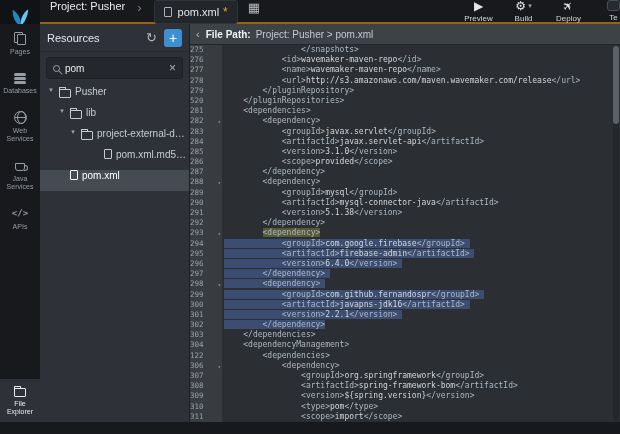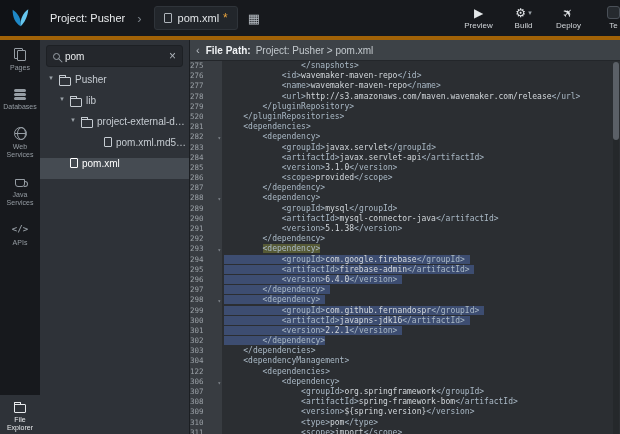--- a/index.html
+++ b/index.html
@@ -1,20 +1,20 @@
 <!DOCTYPE html>
 <html><head>
 <meta charset="utf-8">
 <style>
   *{margin:0;padding:0;box-sizing:border-box}
   html,body{width:620px;height:434px;overflow:hidden}
   body{font-family:"Liberation Sans",sans-serif;background:#17191d;position:relative;color:#d0d4d8}
 
   
-  .topbar{height:40px;display:flex;align-items:center;background:#17191d;border-bottom:4px solid #a16207}
+  .topbar{height:24px;display:flex;background:#17191d;border-bottom:2px solid #a16207}
   .logo{width:40px;height:36px;background:#101216;display:flex;align-items:center;justify-content:center;flex:none;cursor:pointer}
   .project-label{color:#e9ebed;font-size:11px;margin-left:10px;white-space:nowrap}
   .crumb-chev{color:#7d858c;margin:0 12px;font-size:13px}
   .tab{display:flex;align-items:center;background:#22262b;border:1px solid #2f343a;border-radius:3px;height:24px;padding:0 9px;gap:6px;cursor:pointer}
   .tab-label{color:#e2e5e8;font-size:11px}
   .dirty{color:#e8a33d;font-size:12px;margin-left:-2px}
   .grid-icon{color:#b4bac0;font-size:13px;margin-left:10px;cursor:pointer}
   .topbar-actions{margin-left:auto;margin-right:-16px;display:flex;align-items:center;height:100%}
   .action{width:45px;display:flex;flex-direction:column;align-items:center;justify-content:center;color:#d2d6da;font-size:8px;gap:2px;height:100%;cursor:pointer}
   .action .ic{font-size:12px;line-height:12px;color:#e4e7ea}
@@ -151,20 +151,25 @@
         </div>
       </div>
     <div class="rail-spacer"></div>
     <div class="rail-item active">
       <span class="folder-glyph"></span>
       <span class="lbl">File Explorer</span>
     </div>
   </div>
 
   <div class="panel">
+    <div class="panel-head">
+      <span>Resources</span>
+      <span class="refresh">↻</span>
+      <span class="add-btn">+</span>
+    </div>
     <div class="search-row">
       <span class="mag"></span>
       <input value="pom" style="">
       <span class="clear-x">×</span>
     </div>
     <div class="tree">
         <div class="tree-row" style="padding-left: 7px;">
           <span class="caret">▾</span>
           <span class="folder-glyph"></span>
           <span class="lbl">Pusher</span>

